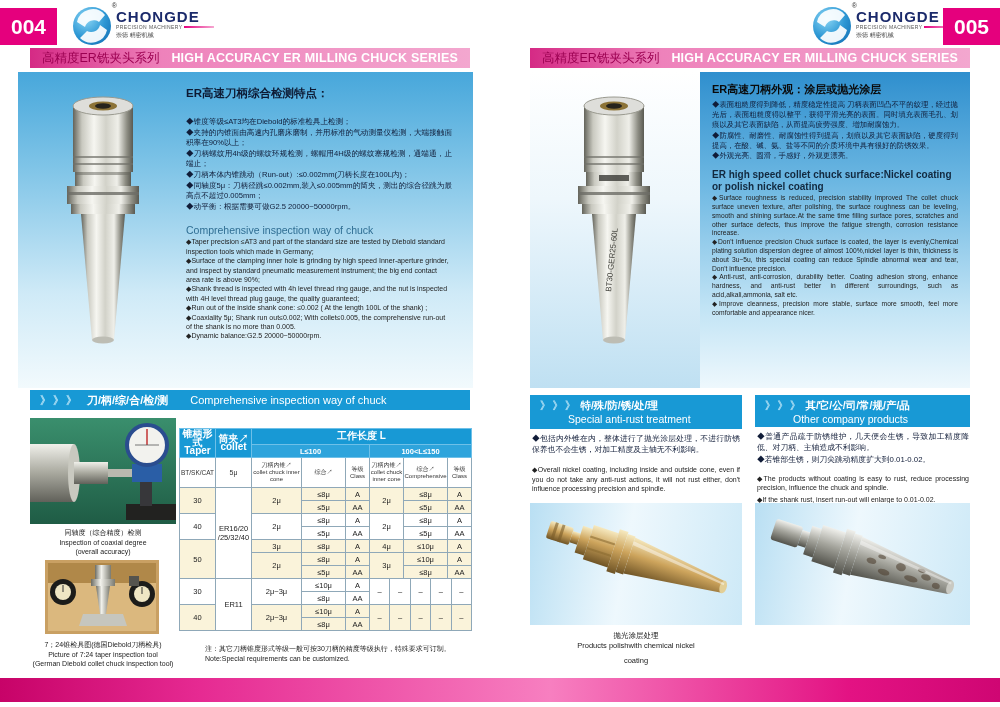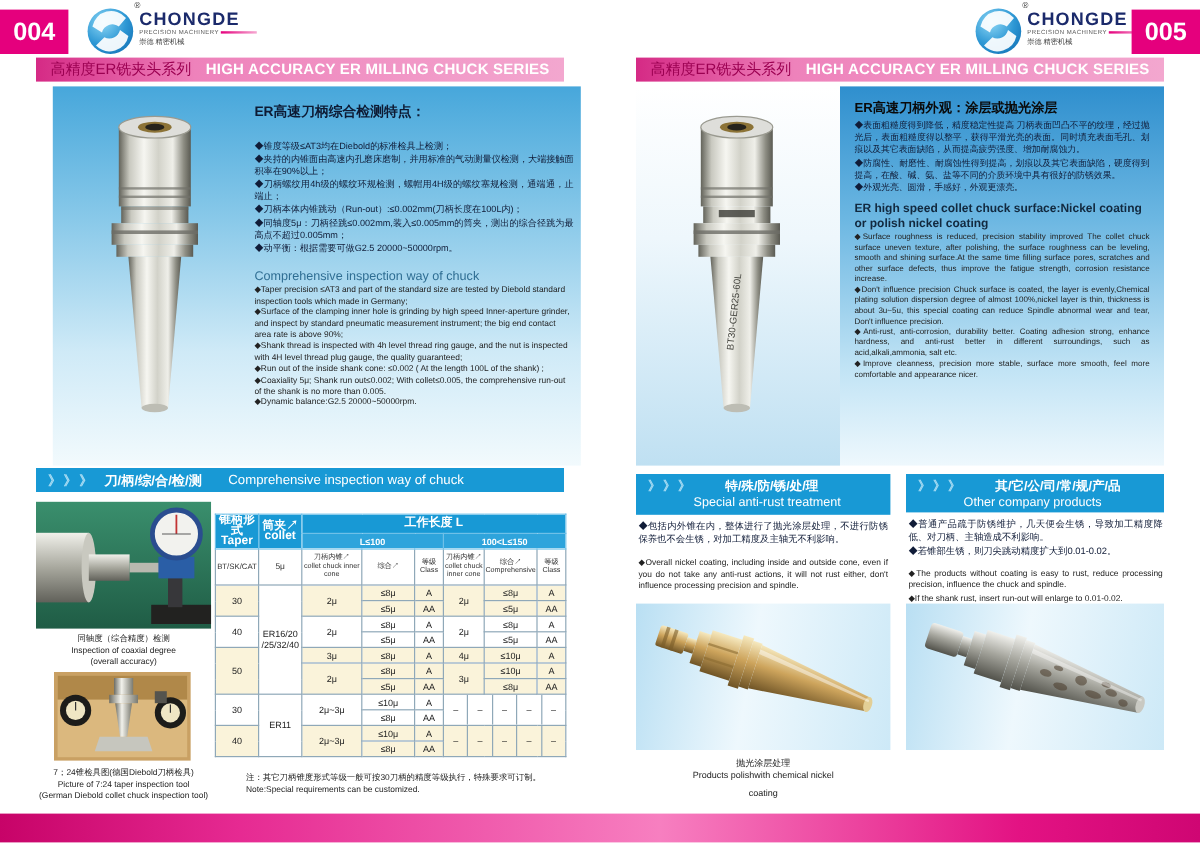--- a/index.html
+++ b/index.html
@@ -25,22 +25,22 @@
   
   .series-bar{position:absolute;top:48px;height:20px;width:440px;
       background:linear-gradient(90deg,#d52a85 0%,#ee82bb 30%,#f3a7cf 100%);
       display:flex;align-items:center;justify-content:center;gap:12px;}
   #series-left{left:30px;} #series-right{left:530px;}
   .series-zh{color:#9b0051;font-weight:normal;font-size:12.5px;}
   .series-en{color:#fff;font-weight:bold;font-size:12.5px;letter-spacing:.2px;}
 
   
   .panel{position:absolute;top:72px;height:316px;}
-  #panel-left{left:44px;width:440px;
-      background:linear-gradient(180deg,#47a7db 0%,#7fc4e7 30%,#cfeaf7 70%,#f2fafd 100%);}
+  #panel-left{left:18px;width:440px;
+      background:linear-gradient(180deg,#47a7db 0%,#7fc4e7 30%,#cfeaf7 70%,#f2fafd 100%);padding-left:15px;}
   #panel-right{left:700px;width:270px;
       background:linear-gradient(180deg,#2f8fce 0%,#6cb7e2 35%,#c2e4f5 75%,#eef8fd 100%);}
   #photo-main-right{position:absolute;left:530px;top:72px;width:170px;height:316px;
       background:linear-gradient(180deg,#ffffff 0%,#eef7fc 40%,#bfe0f2 100%);}
   .holder-left-svg{position:absolute;left:10px;top:8px;width:150px;height:300px;}
   .holder-right-svg{position:absolute;left:28px;top:8px;width:112px;height:300px;}
 
   .ptext{position:absolute;left:168px;top:14px;width:266px;}
   .pt-zh-title{font-size:11.5px;font-weight:bold;color:#0d1a33;margin-bottom:16px;}
   .bullet-zh{font-size:7.6px;line-height:10.6px;color:#101c38;text-align:justify;}
@@ -56,22 +56,22 @@
   
   .secbar{position:absolute;background:#1899d5;color:#fff;}
   .marks{color:#a8dcf3;letter-spacing:2px;font-weight:bold;}
   #sec-left{left:30px;top:390px;width:440px;height:20px;display:flex;align-items:center;
             padding-left:10px;box-sizing:border-box;font-size:11px;gap:8px;}
   #sec-left .sec-zh{font-weight:bold;}
   #sec-left .sec-en{margin-left:14px;}
   .secbar2{padding:3px 0 0 10px;box-sizing:border-box;font-size:10.5px;line-height:14px;}
   #sec1{left:530px;top:395px;width:212px;height:34px;}
   #sec2{left:755px;top:395px;width:215px;height:32px;}
-  .secbar2 .sec-zh{font-weight:bold;margin-left:24px;}
-  .secbar2 .line2{margin-left:38px;}
+  .secbar2 .sec-zh{font-weight:bold;}
+  .secbar2 .line2{margin-left:28px;}
 
   
   .photo{position:absolute;}
   #photo1{left:30px;top:418px;width:146px;height:106px;}
   #photo2{left:45px;top:560px;width:114px;height:74px;}
   .caption{position:absolute;text-align:center;font-size:7px;line-height:9.6px;color:#222;}
   #caption1{left:18px;top:528px;width:170px;}
   #caption2{left:8px;top:640px;width:190px;}
 
   

